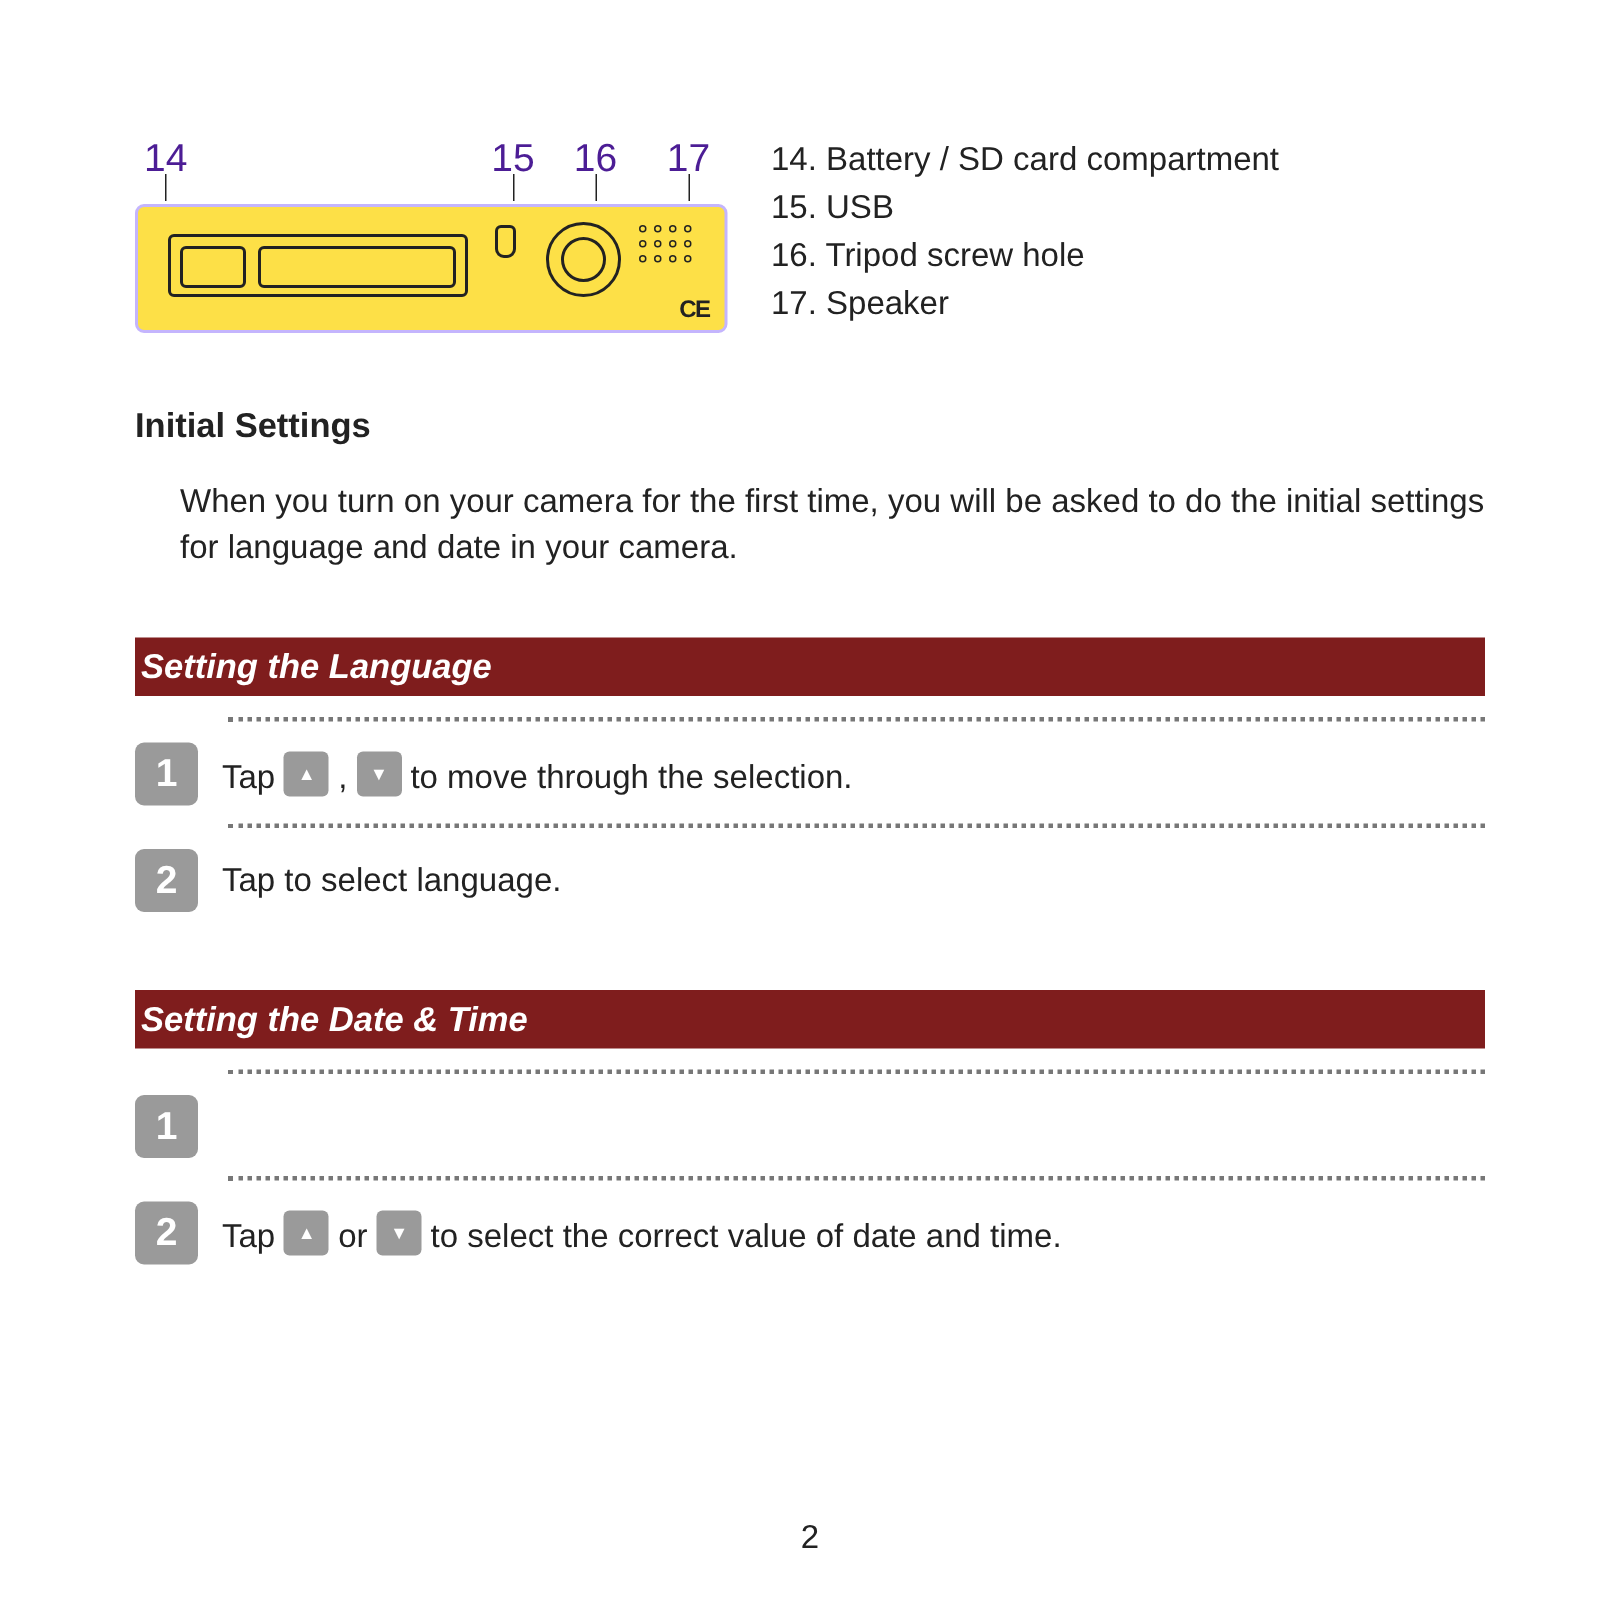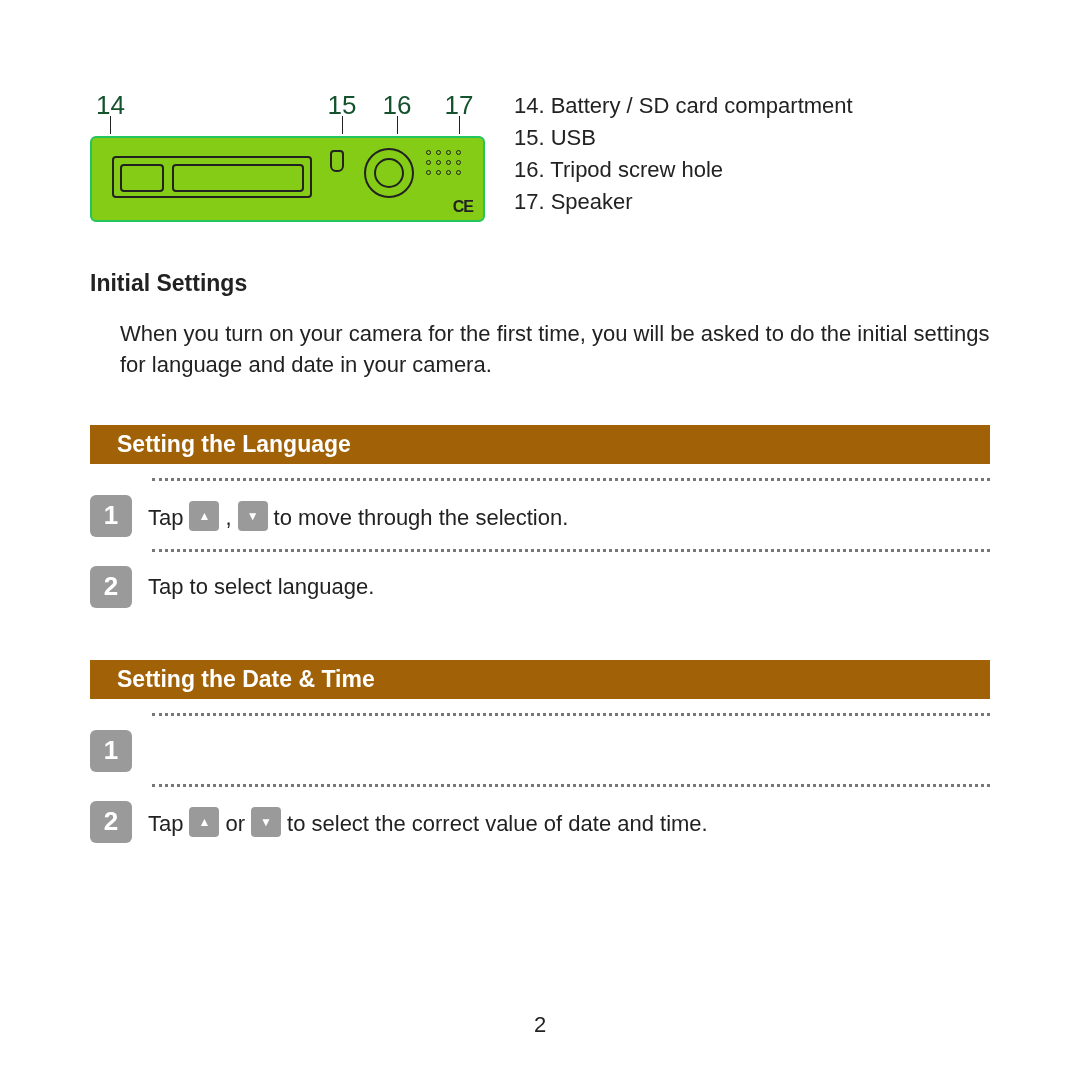--- a/index.html
+++ b/index.html
@@ -17,39 +17,39 @@
     align-items: flex-start;
     gap: 24px;
     margin-bottom: 48px;
   }
   .diagram-col { flex: 0 0 400px; }
   .legend-col { flex: 1; font-size: 22px; line-height: 1.45; }
   .callouts {
     display: flex;
     gap: 12px;
     font-size: 26px;
-    color: #14532d;
+    color: #4c1d95;
     height: 46px;
   }
   .co { position: relative; width: 50px; text-align: center; }
   .co .line {
     position: absolute;
     left: 50%;
     top: 26px;
     width: 1px;
     height: 18px;
     background: #222;
   }
   .camera {
-    border: 2px solid #22c55e;
+    border: 2px solid #c4b5fd;
     width: 395px;
     height: 86px;
     border-radius: 6px;
     position: relative;
-    background: #84cc16;
+    background: #fde047;
   }
   .slot {
     position: absolute;
     left: 20px; top: 18px;
     width: 200px; height: 42px;
     border: 2px solid #222;
     border-radius: 4px;
   }
   .slot .inner1 {
     position: absolute; left: 6px; top: 6px;
@@ -109,26 +109,27 @@
     font-weight: bold;
     margin-bottom: 22px;
   }
   .para {
     font-size: 22px;
     line-height: 1.4;
     padding-left: 30px;
     margin-bottom: 44px;
   }
   .bar {
-    background: #a16207;
+    background: #7f1d1d;
     color: #fff;
     font-size: 23px;
     font-weight: bold;
-    padding: 6px 27px;
+    padding: 6px 4px;
     margin-bottom: 0;
+    font-style: italic;
   }
   .steps { margin-bottom: 40px; }
   .step {
     display: flex;
     align-items: center;
     gap: 16px;
     padding: 14px 0 12px 0;
   }
   .dots {
     border-top: 3px dotted #777;

